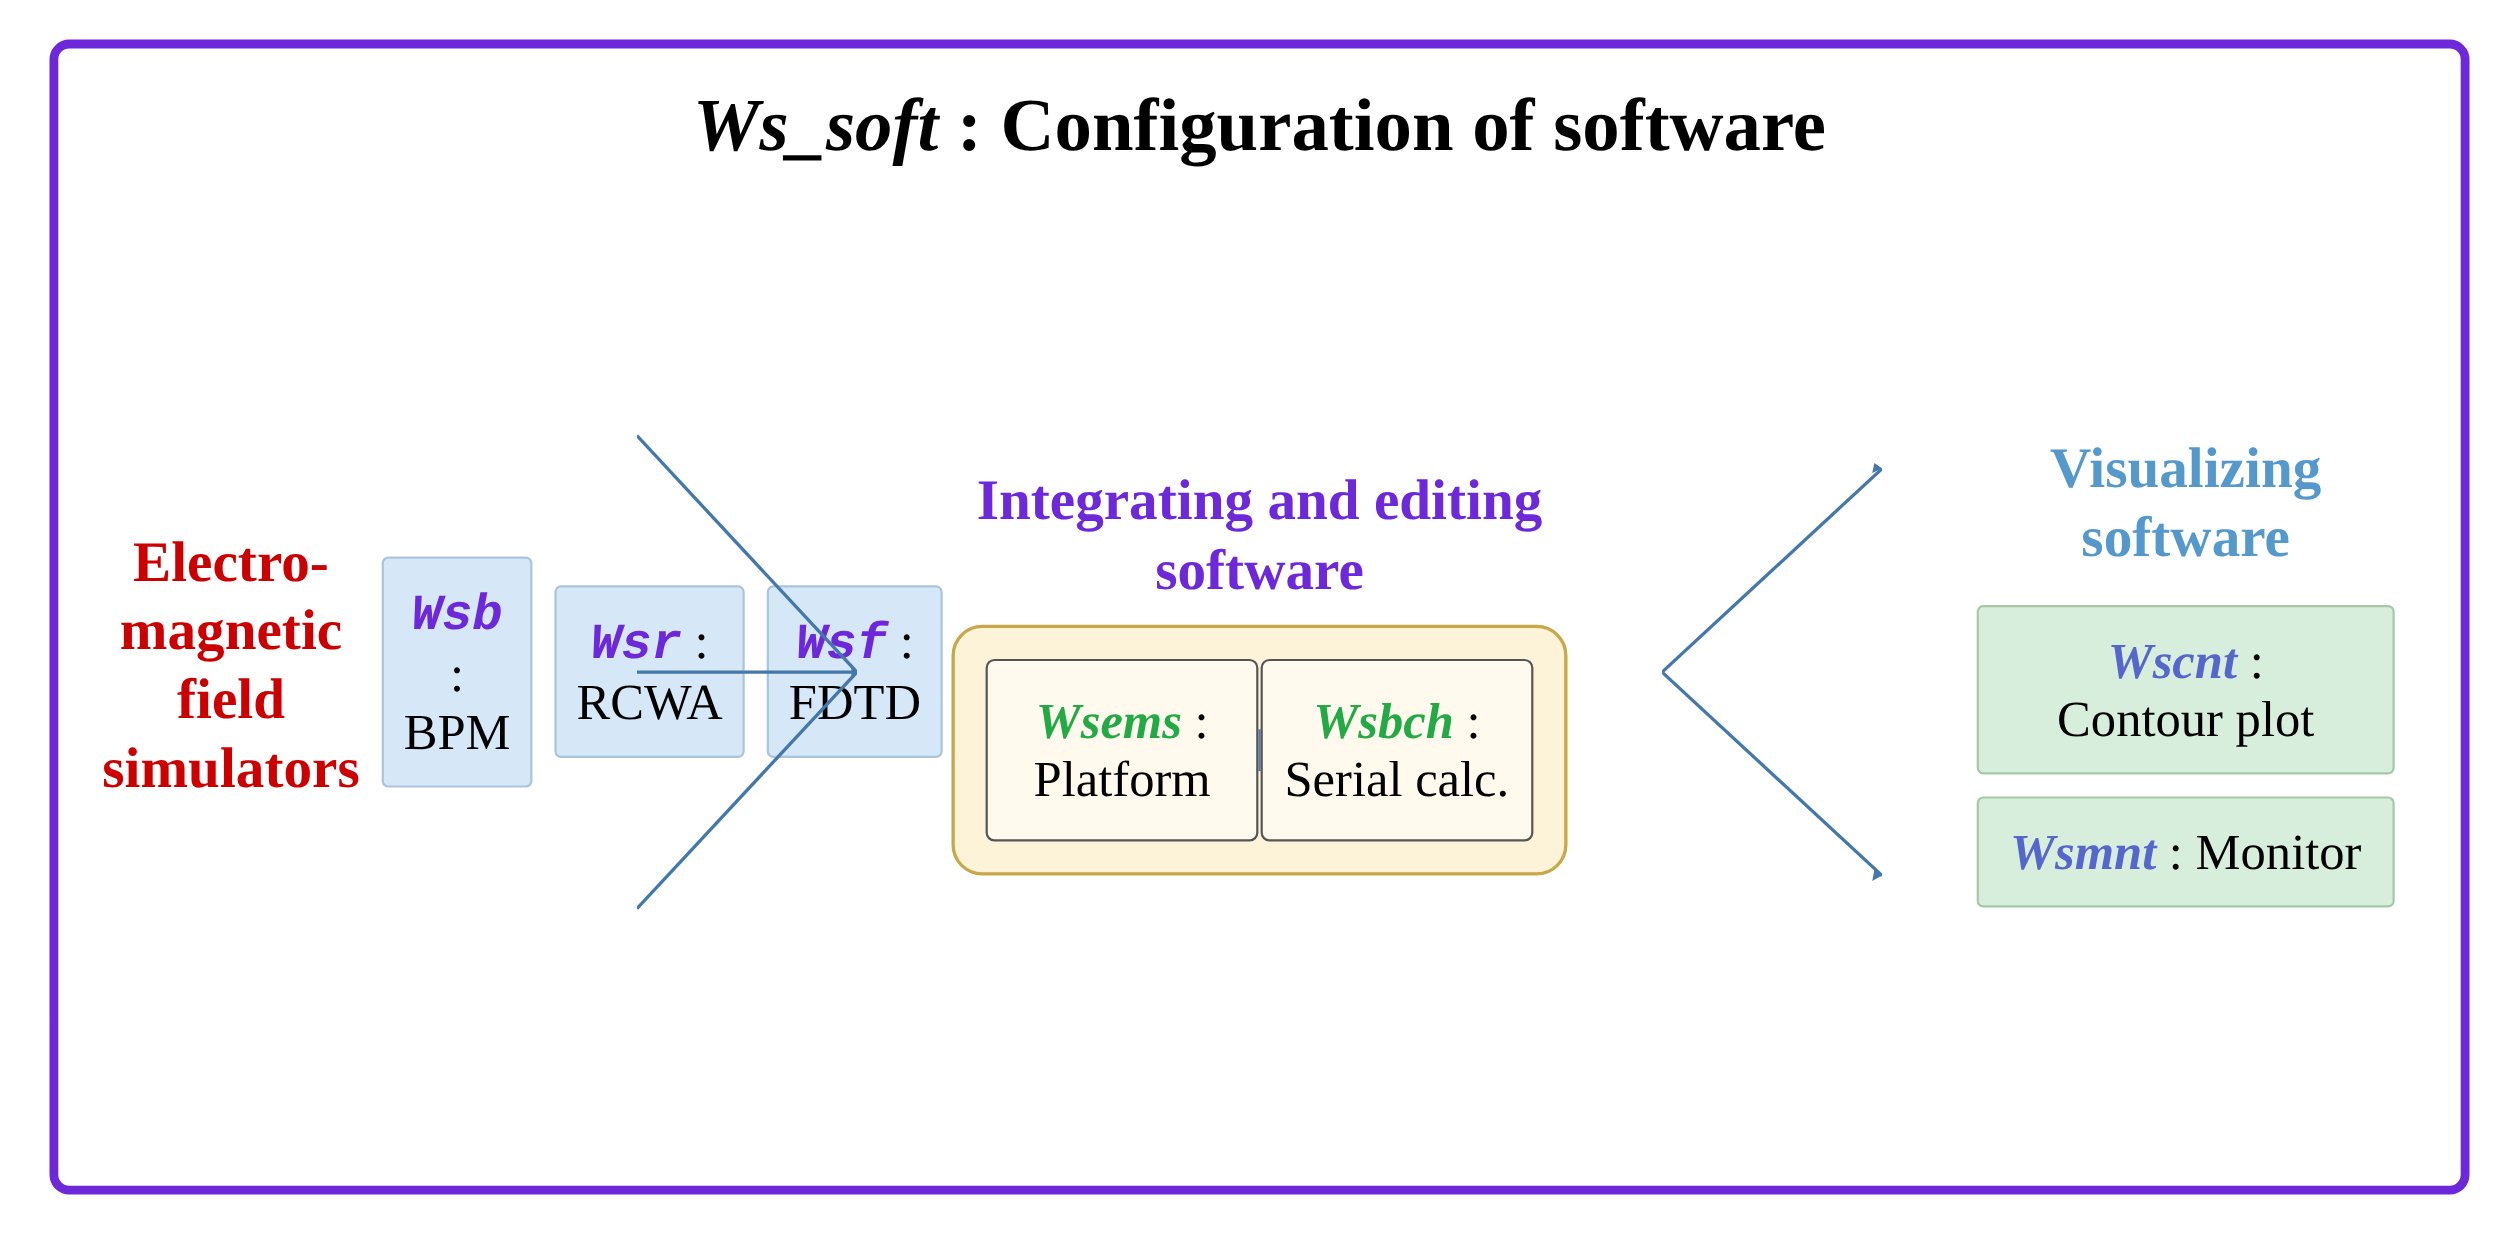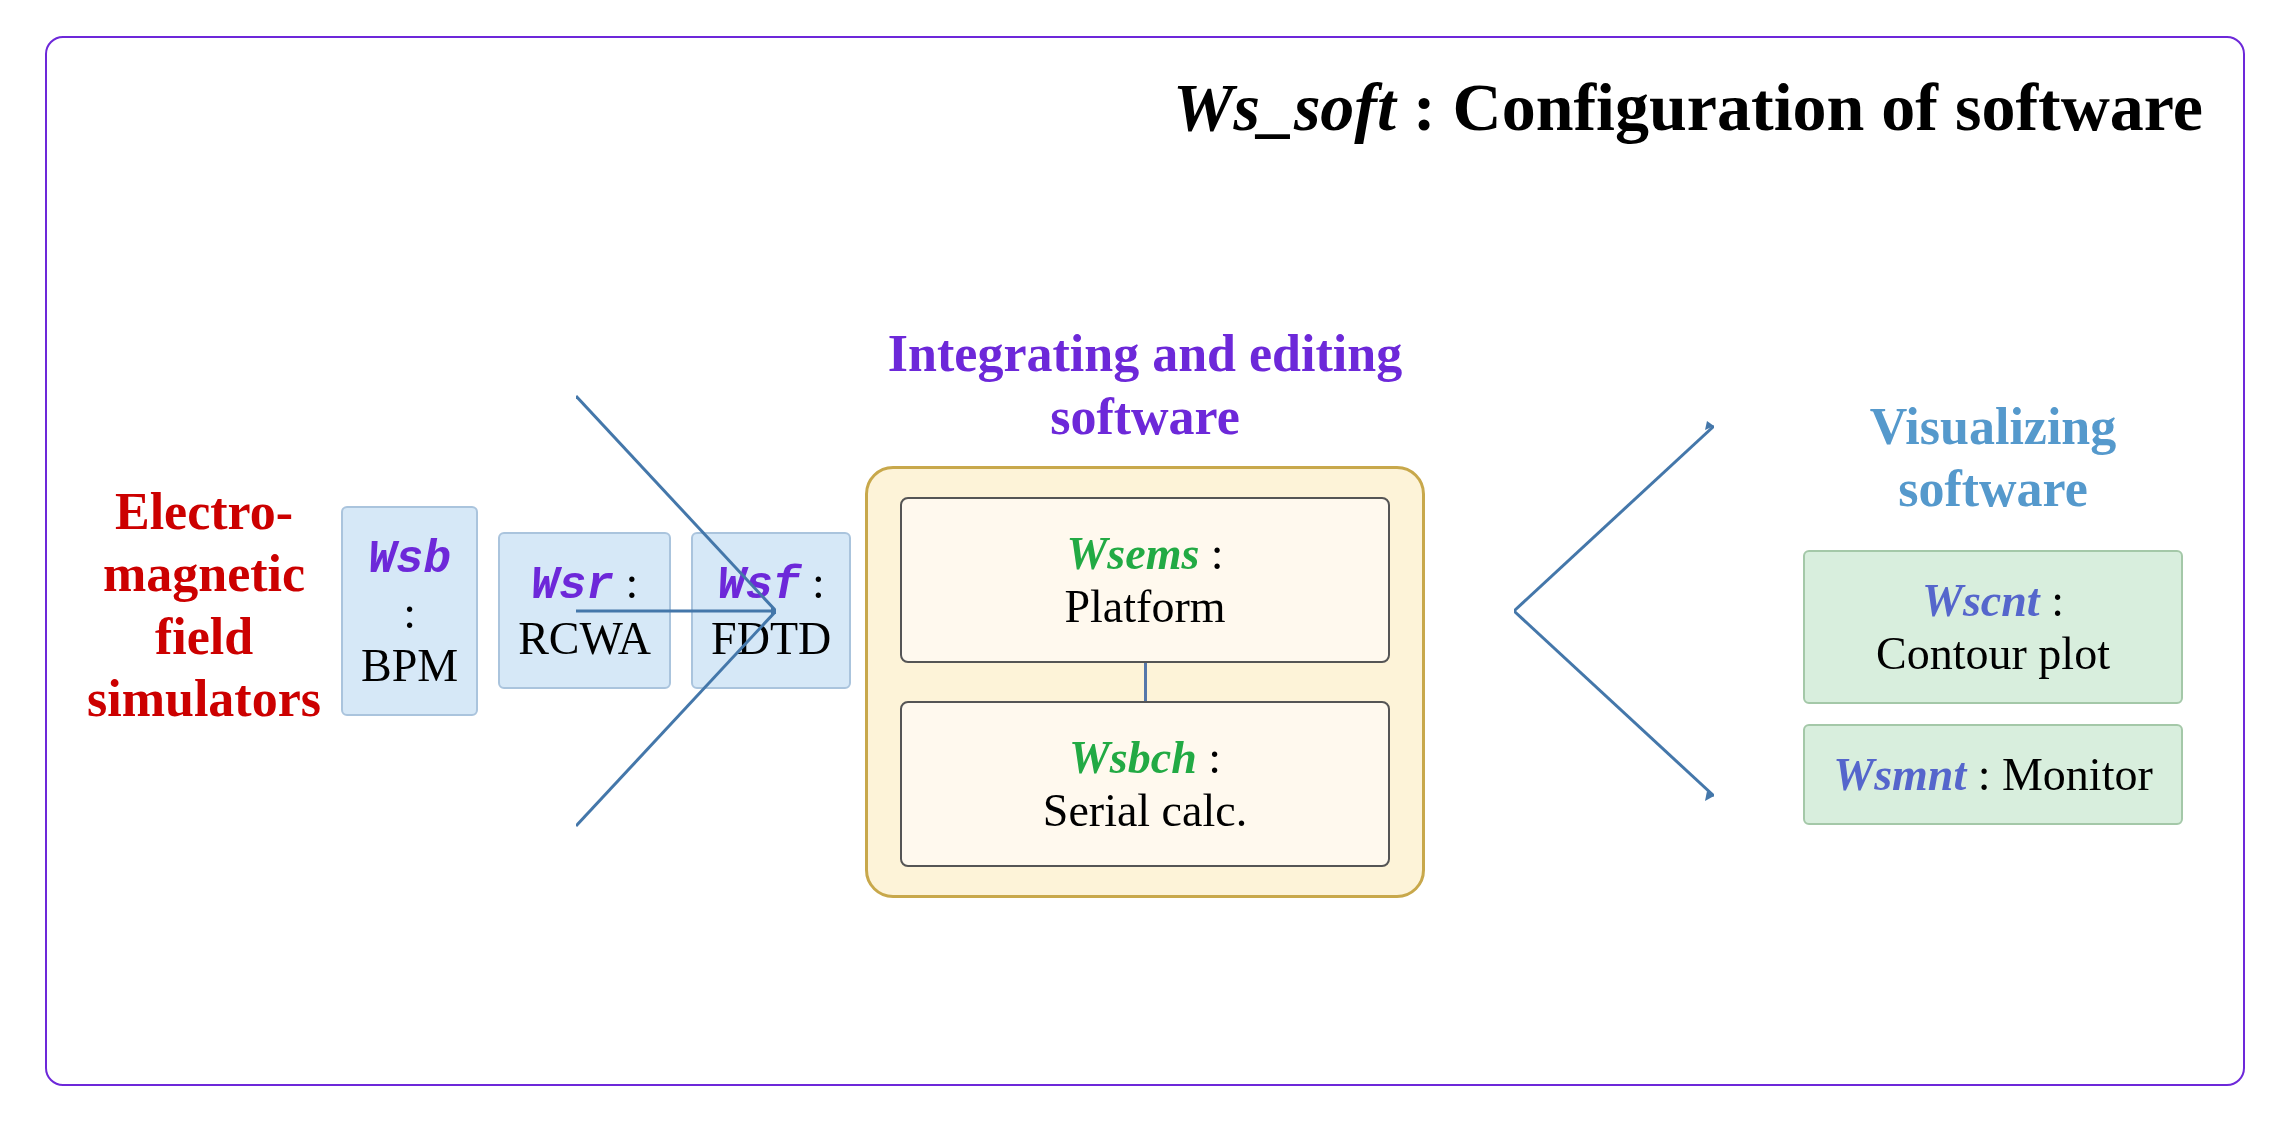--- a/index.html
+++ b/index.html
@@ -8,26 +8,26 @@
       height: 1122px;
       background: #fff;
       display: flex;
       align-items: center;
       justify-content: center;
       font-family: 'Times New Roman', Times, serif;
     }
     .outer-box {
       width: 2200px;
       height: 1050px;
-      border: 2px solid #6d28d9;
+      border: 8px solid #6d28d9;
       border-radius: 18px;
       background: #fff;
       display: flex;
       flex-direction: column;
-      align-items: flex-end;
+      align-items: center;
       padding: 30px 40px 40px 40px;
     }
     .title {
       font-size: 68px;
       font-weight: bold;
       color: #000;
       margin-bottom: 30px;
       text-align: center;
     }
     .title-ws {
@@ -92,21 +92,20 @@
       text-align: center;
       line-height: 1.2;
       margin-bottom: 18px;
     }
     .mid-outer-box {
       background: #fdf3d8;
       border: 3px solid #c8a84b;
       border-radius: 28px;
       padding: 28px 28px;
       display: flex;
-      flex-direction: column;
       align-items: center;
       gap: 0;
       width: 560px;
     }
     .mid-inner-box {
       width: 490px;
       border: 2.5px solid #555;
       border-radius: 8px;
       background: #fff9ee;
       padding: 28px 18px;

